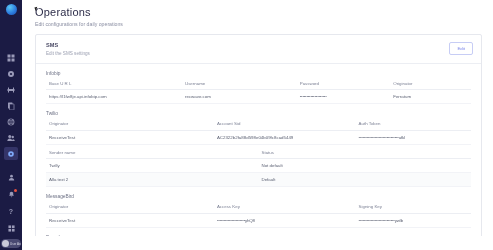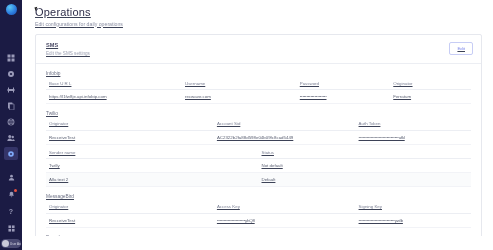--- a/index.html
+++ b/index.html
@@ -68,21 +68,20 @@
     white-space: nowrap; overflow: hidden;
   }
 
   
   .main {
     flex: 1 1 auto; height: 236px;
     background: #ffffff;
     overflow: hidden;
     position: relative;
     padding: 6px 11px 0 13px;
-    text-decoration: underline;
   }
   .page-title {
     font-size: 11px; font-weight: 400; color: #2e2e4a;
     letter-spacing: .2px;
   }
   .page-subtitle {
     font-size: 5.2px; color: #8b8fa3; margin-top: 2.5px;
   }
 
   

